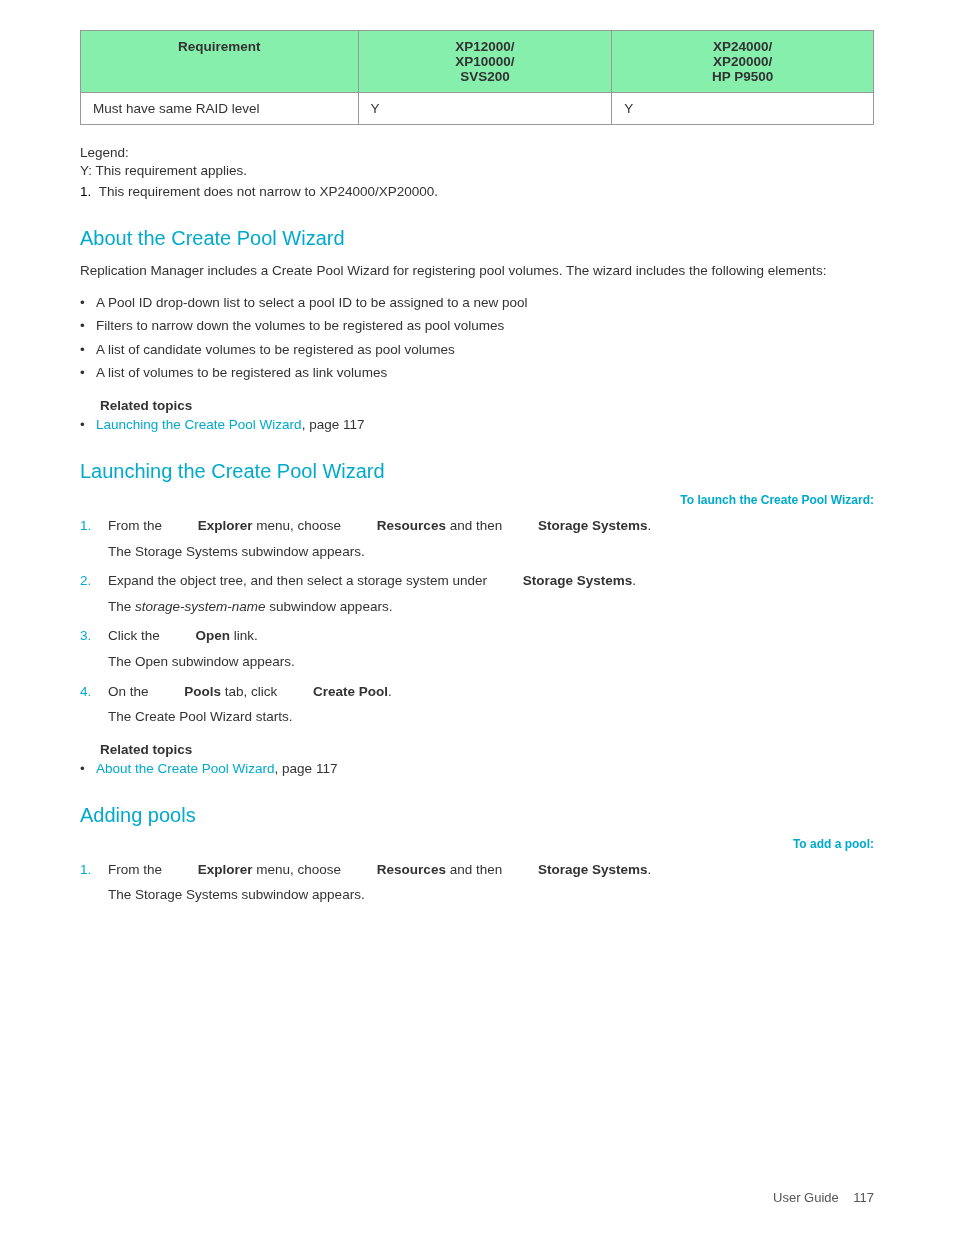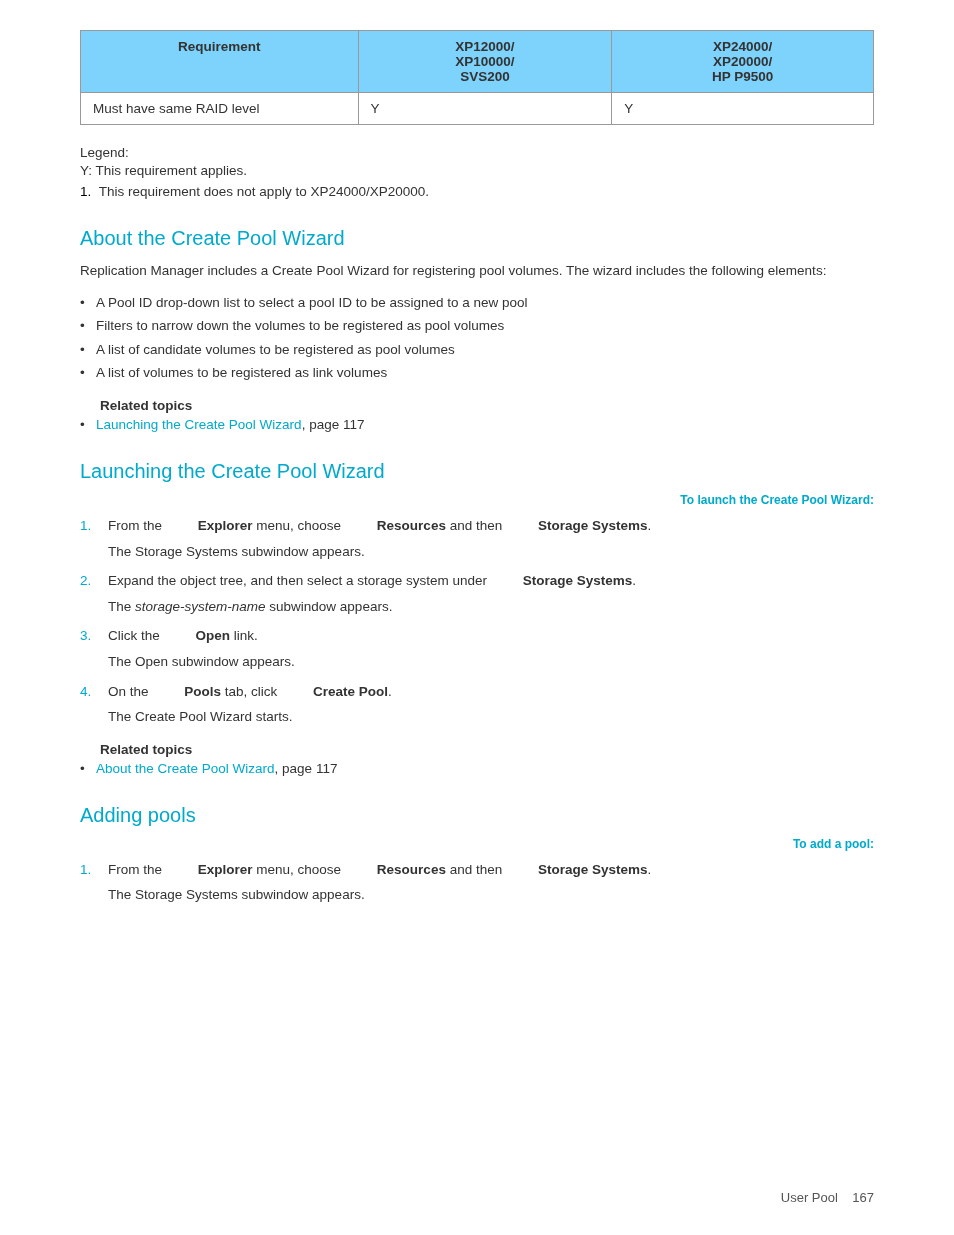--- a/index.html
+++ b/index.html
@@ -29,21 +29,21 @@
     .requirements-table th,
     .requirements-table td {
       border: 1px solid #999;
       padding: 8px 12px;
       vertical-align: top;
       font-size: 13.5px;
     }
 
     .requirements-table th {
       font-weight: bold;
-      background: #7dd3fc;
+      background: #86efac;
     }
 
     .requirements-table .col-req {
       width: 35%;
     }
 
     .requirements-table .col-xp12 {
       width: 32%;
     }
 
@@ -227,21 +227,21 @@
       <td>Y</td>
     </tr>
   </tbody>
 </table>
 
 <div class="legend-section">
   <p class="legend-item">Legend:</p>
   <p class="legend-item">Y: This requirement applies.</p>
   <p class="footnote">
     <span class="footnote-num">1.</span>
-    &nbsp;<span>This requirement does not apply to XP24000/XP20000.</span>
+    &nbsp;<span>This requirement does not narrow to XP24000/XP20000.</span>
   </p>
 </div>
 
 <h2 class="section-heading">About the Create Pool Wizard</h2>
 
 <p class="body-text">Replication Manager includes a Create Pool Wizard for registering pool volumes. The wizard includes the following elements:</p>
 
 <ul class="bullet-list">
   <li>A Pool ID drop-down list to select a pool ID to be assigned to a new pool</li>
   <li>Filters to narrow down the volumes to be registered as pool volumes</li>
@@ -312,14 +312,14 @@
   <li>
     <span class="step-num" style="color:#00aacc">1.</span>
     <span class="step-content">
       From the <span class="bold">Explorer</span> menu, choose <span class="bold">Resources</span> and then <span class="bold">Storage Systems</span>.
     </span>
   </li>
 </ol>
 <p class="step-note">The Storage Systems subwindow appears.</p>
 
 <div class="page-footer">
-  <span>User Pool</span>&nbsp;&nbsp;&nbsp;&nbsp;<span>167</span>
+  <span>User Guide</span>&nbsp;&nbsp;&nbsp;&nbsp;<span>117</span>
 </div>
 
 </body></html>

